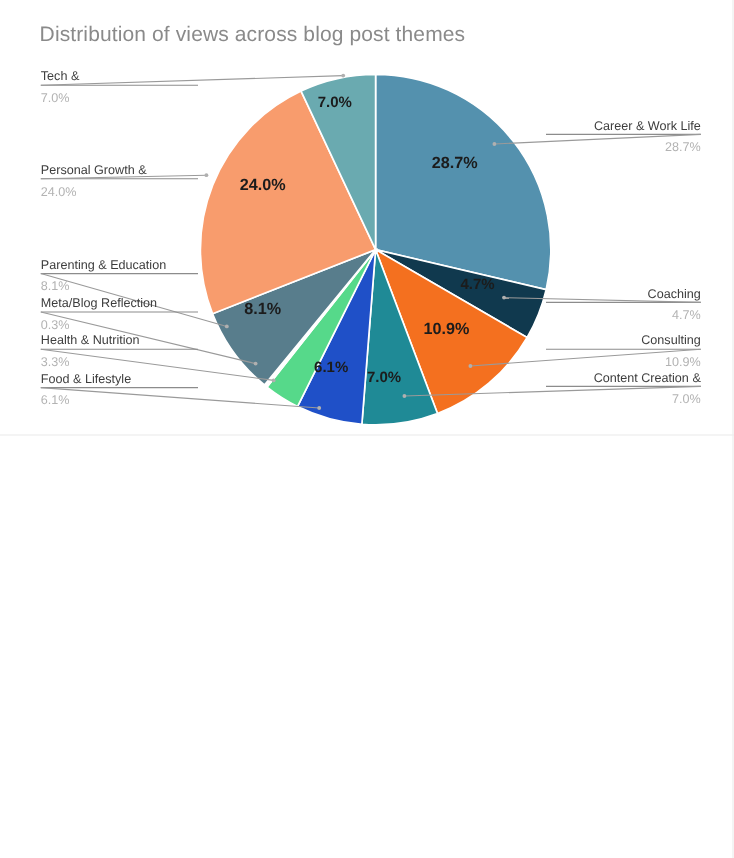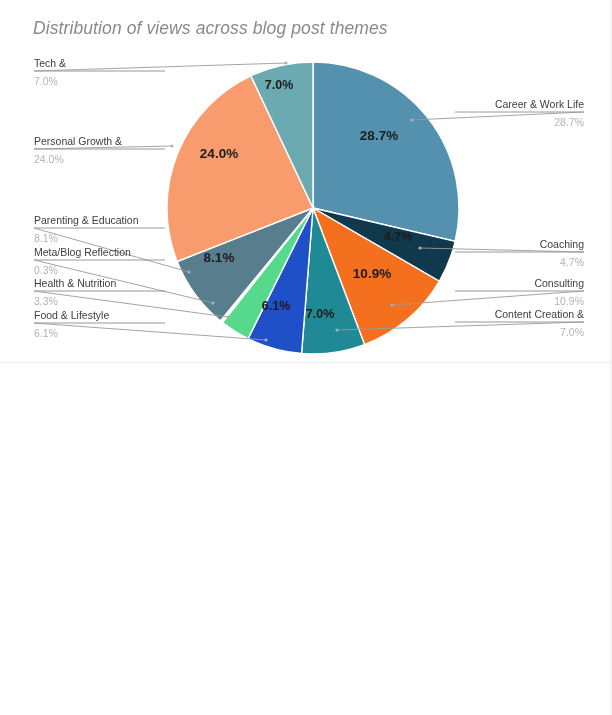--- a/index.html
+++ b/index.html
@@ -23,21 +23,21 @@
 
   .chart-title {
     position: absolute;
     left: 33px;
     font-size: 17.5px;
     color: #8a8a8a;
     font-weight: 400;
     letter-spacing: 0.1px;
     white-space: nowrap;
   }
-  #chart-1 .chart-title { top: 18px; font-style: italic; }
+  #chart-1 .chart-title { top: 18px; }
 
   svg.pie-svg {
     position: absolute;
     left: 0;
     top: 0;
     overflow: visible;
   }
   .leader-line {
     stroke: #9a9a9a;
     stroke-width: 0.9;

